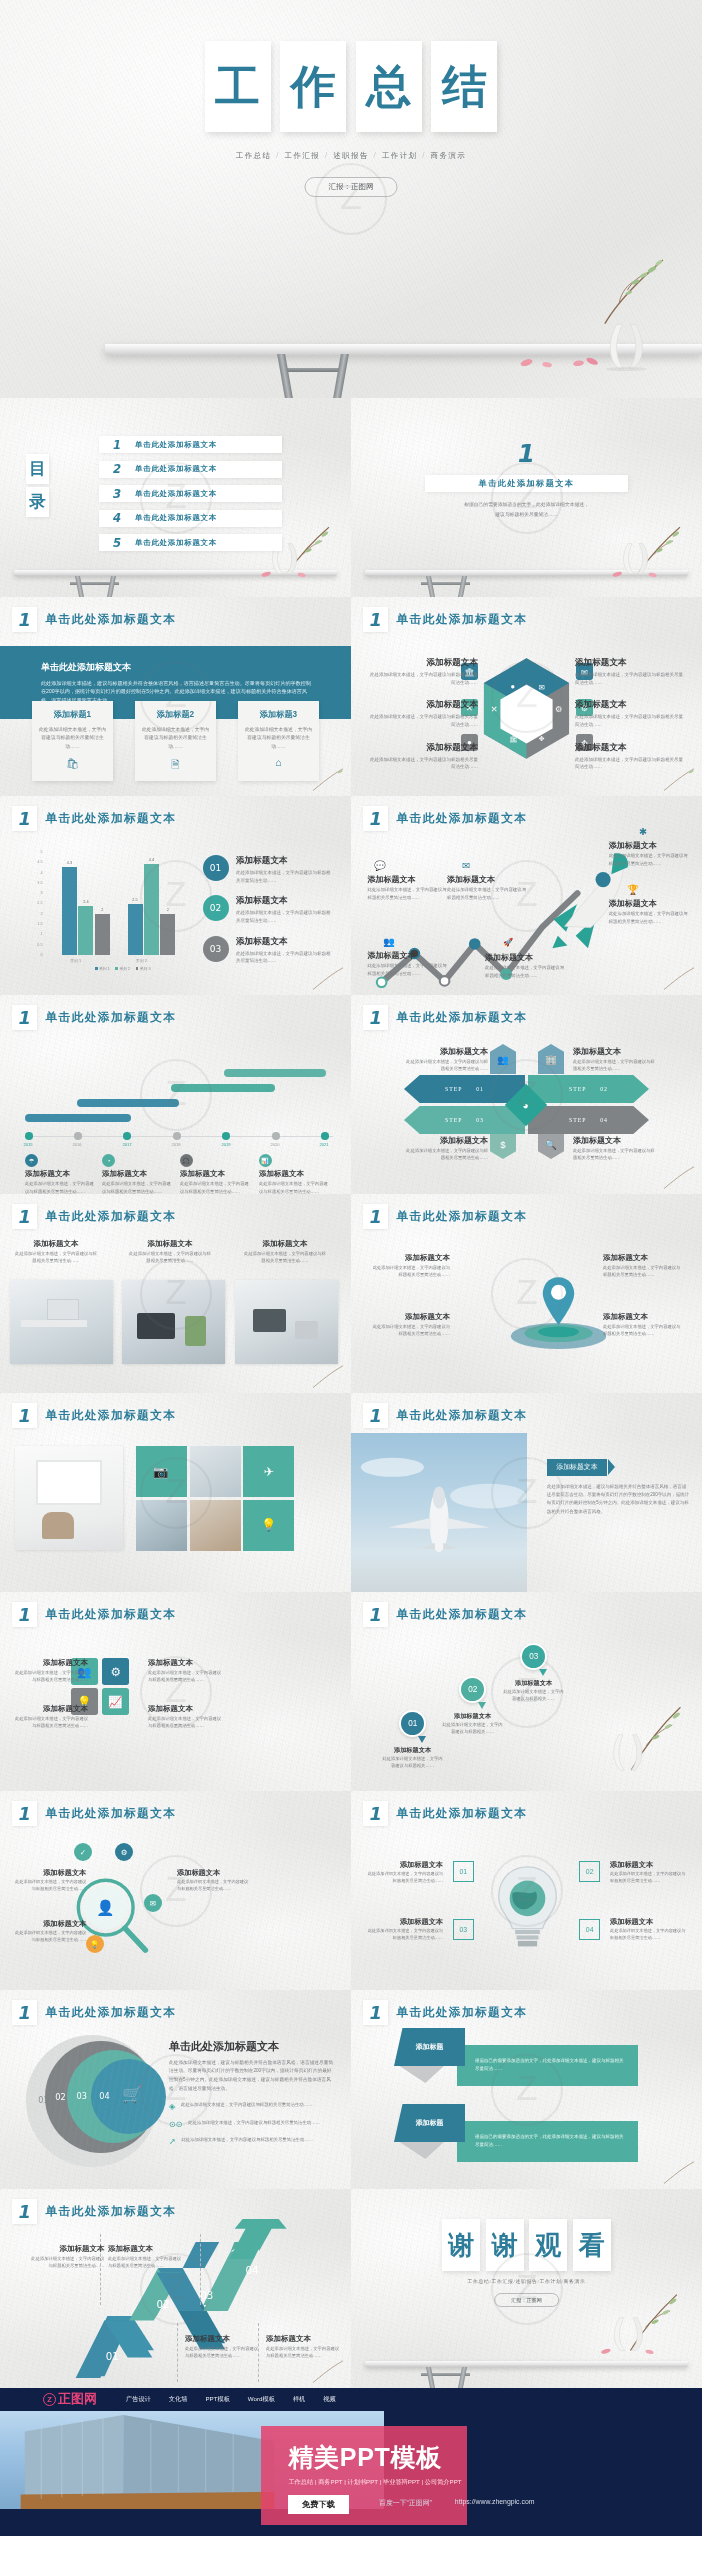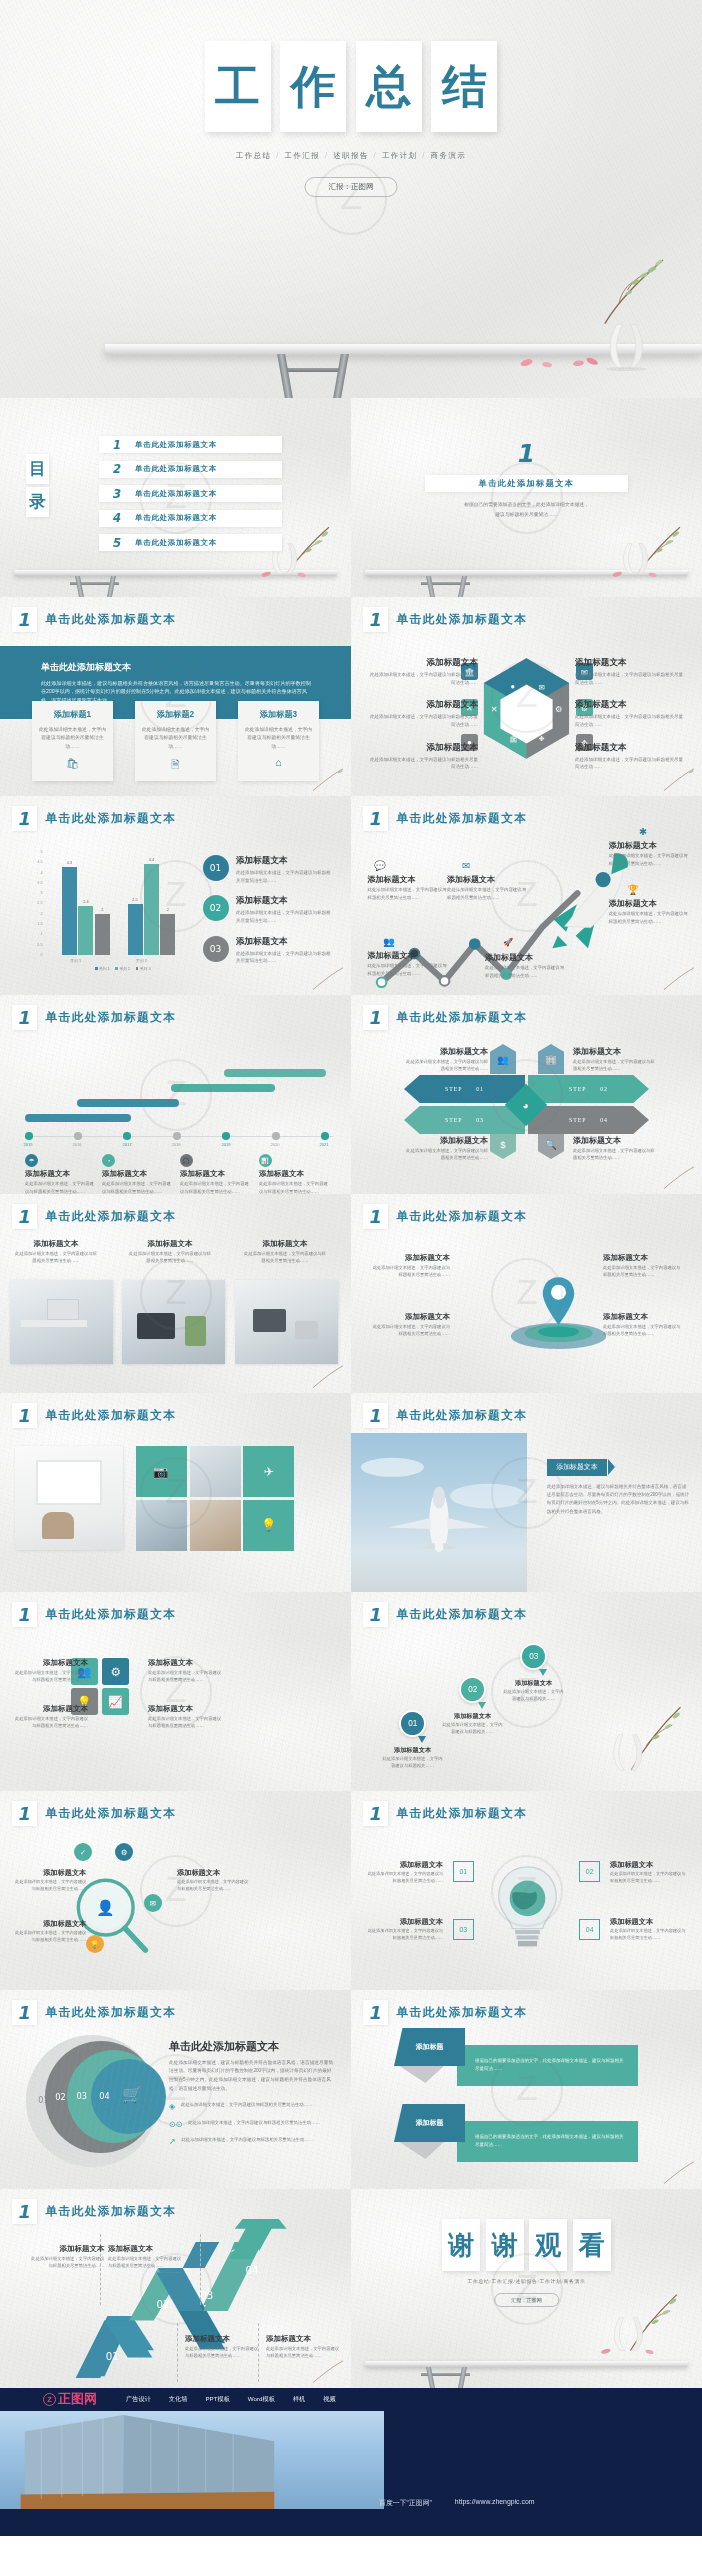--- a/index.html
+++ b/index.html
@@ -1234,20 +1234,25 @@
             <line x1="90" y1="16" x2="90" y2="126"></line>
         <line x1="120" y1="13" x2="120" y2="124"></line>
             <line x1="150" y1="10" x2="150" y2="122"></line>
         <line x1="220" y1="18" x2="220" y2="118"></line>
             <line x1="260" y1="22" x2="260" y2="118"></line>
         <line x1="300" y1="26" x2="300" y2="118"></line>
             <line x1="340" y1="32" x2="340" y2="118"></line>
       </g>
     </svg>
   </div>
+  <div class="ad-card">
+    <div class="ad-title">精美PPT模板</div>
+    <div class="ad-line">工作总结 | 商务PPT | 计划书PPT | 毕业答辩PPT | 公司简介PPT</div>
+    <div class="ad-btn">免费下载</div>
+  </div>
   <div class="ad-foot">
     <span>百度一下“正图网”</span>
     <span>https://www.zhengpic.com</span>
   </div>
 </div>
 
 </div>
 
 
 </body></html>

